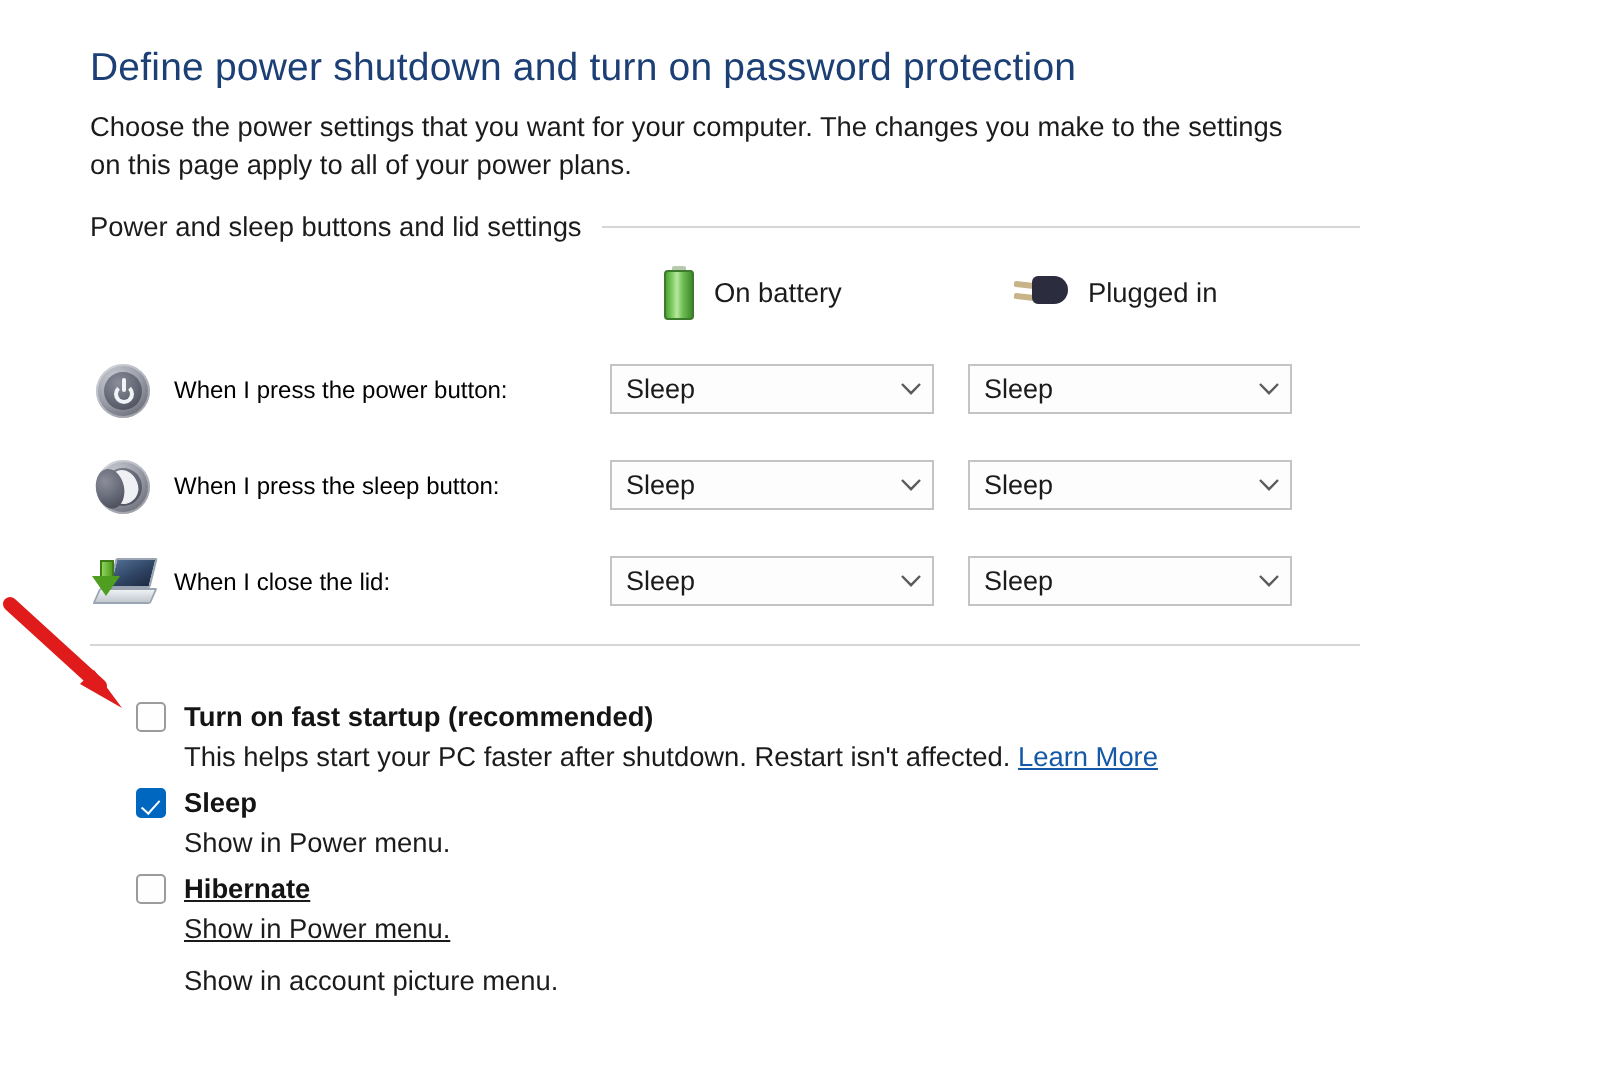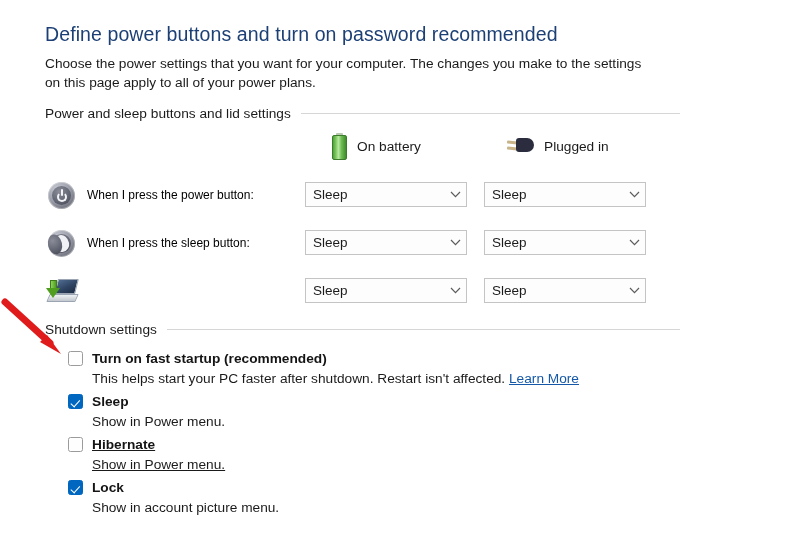--- a/index.html
+++ b/index.html
@@ -349,21 +349,21 @@
     width: 80px;
     height: 72px;
     pointer-events: none;
   }
 </style>
 </head>
 <body>
 
 <div class="page">
 
-  <div class="page-title">Define power buttons and turn on password recommended</div>
+  <div class="page-title">Define power shutdown and turn on password protection</div>
   <div class="page-desc">Choose the power settings that you want for your computer. The changes you make to the settings on this page apply to all of your power plans.</div>
 
   <div class="section" id="sec-power">
     <div class="label">Power and sleep buttons and lid settings</div>
     <div class="rule"></div>
   </div>
 
   <div class="col-head" id="colhead-battery">
     <div class="battery-ico">
       <div class="cap"></div>
@@ -440,40 +440,40 @@
     <div class="row-icon">
       <div class="lid-ico">
         <div class="screen"></div>
         <div class="base"></div>
         <div class="arrow">
             <div class="shaft"></div>
             <div class="head"></div>
           </div>
       </div>
     </div>
+    <div class="row-label">When I close the lid:</div>
   </div>
   <div class="dd dd-bat dd-r2">
     <span class="val">Sleep</span>
     <span class="chev">
       <svg width="11" height="7" viewBox="0 0 11 7">
           <path d="M1 1 L5.5 5.6 L10 1" fill="none" stroke="#5c5c5c" stroke-width="1.2"></path>
         </svg>
     </span>
   </div>
   <div class="dd dd-plug dd-r2">
     <span class="val">Sleep</span>
     <span class="chev">
       <svg width="11" height="7" viewBox="0 0 11 7">
           <path d="M1 1 L5.5 5.6 L10 1" fill="none" stroke="#5c5c5c" stroke-width="1.2"></path>
         </svg>
     </span>
   </div>
 
   <div class="section" id="sec-shutdown">
-    <div class="label">Shutdown settings</div>
     <div class="rule"></div>
   </div>
 
   <div class="shut-item" id="shut-0">
     <div class="line1">
       <span class="cbx off"></span>
       <span class="item-title">Turn on fast startup (recommended)</span>
     </div>
     <div class="item-sub"><span>This helps start your PC faster after shutdown. Restart isn't affected. </span><a href="#">Learn More</a></div>
   </div>
@@ -488,24 +488,20 @@
 
   <div class="shut-item" id="shut-2">
     <div class="line1">
       <span class="cbx off"></span>
       <span class="item-title">Hibernate</span>
     </div>
     <div class="item-sub">Show in Power menu.</div>
   </div>
 
   <div class="shut-item" id="shut-3">
-    <div class="line1">
-      <span class="cbx on"></span>
-      <span class="item-title">Lock</span>
-    </div>
     <div class="item-sub">Show in account picture menu.</div>
   </div>
 
   <svg id="red-arrow" viewBox="0 0 80 72">
     <path d="M5 6 L50 47" stroke="#e01b1b" stroke-width="7" stroke-linecap="round" fill="none"></path>
     <path d="M61 58 L40 46 L47 39 Z" fill="#e01b1b"></path>
   </svg>
 
 </div>
 

